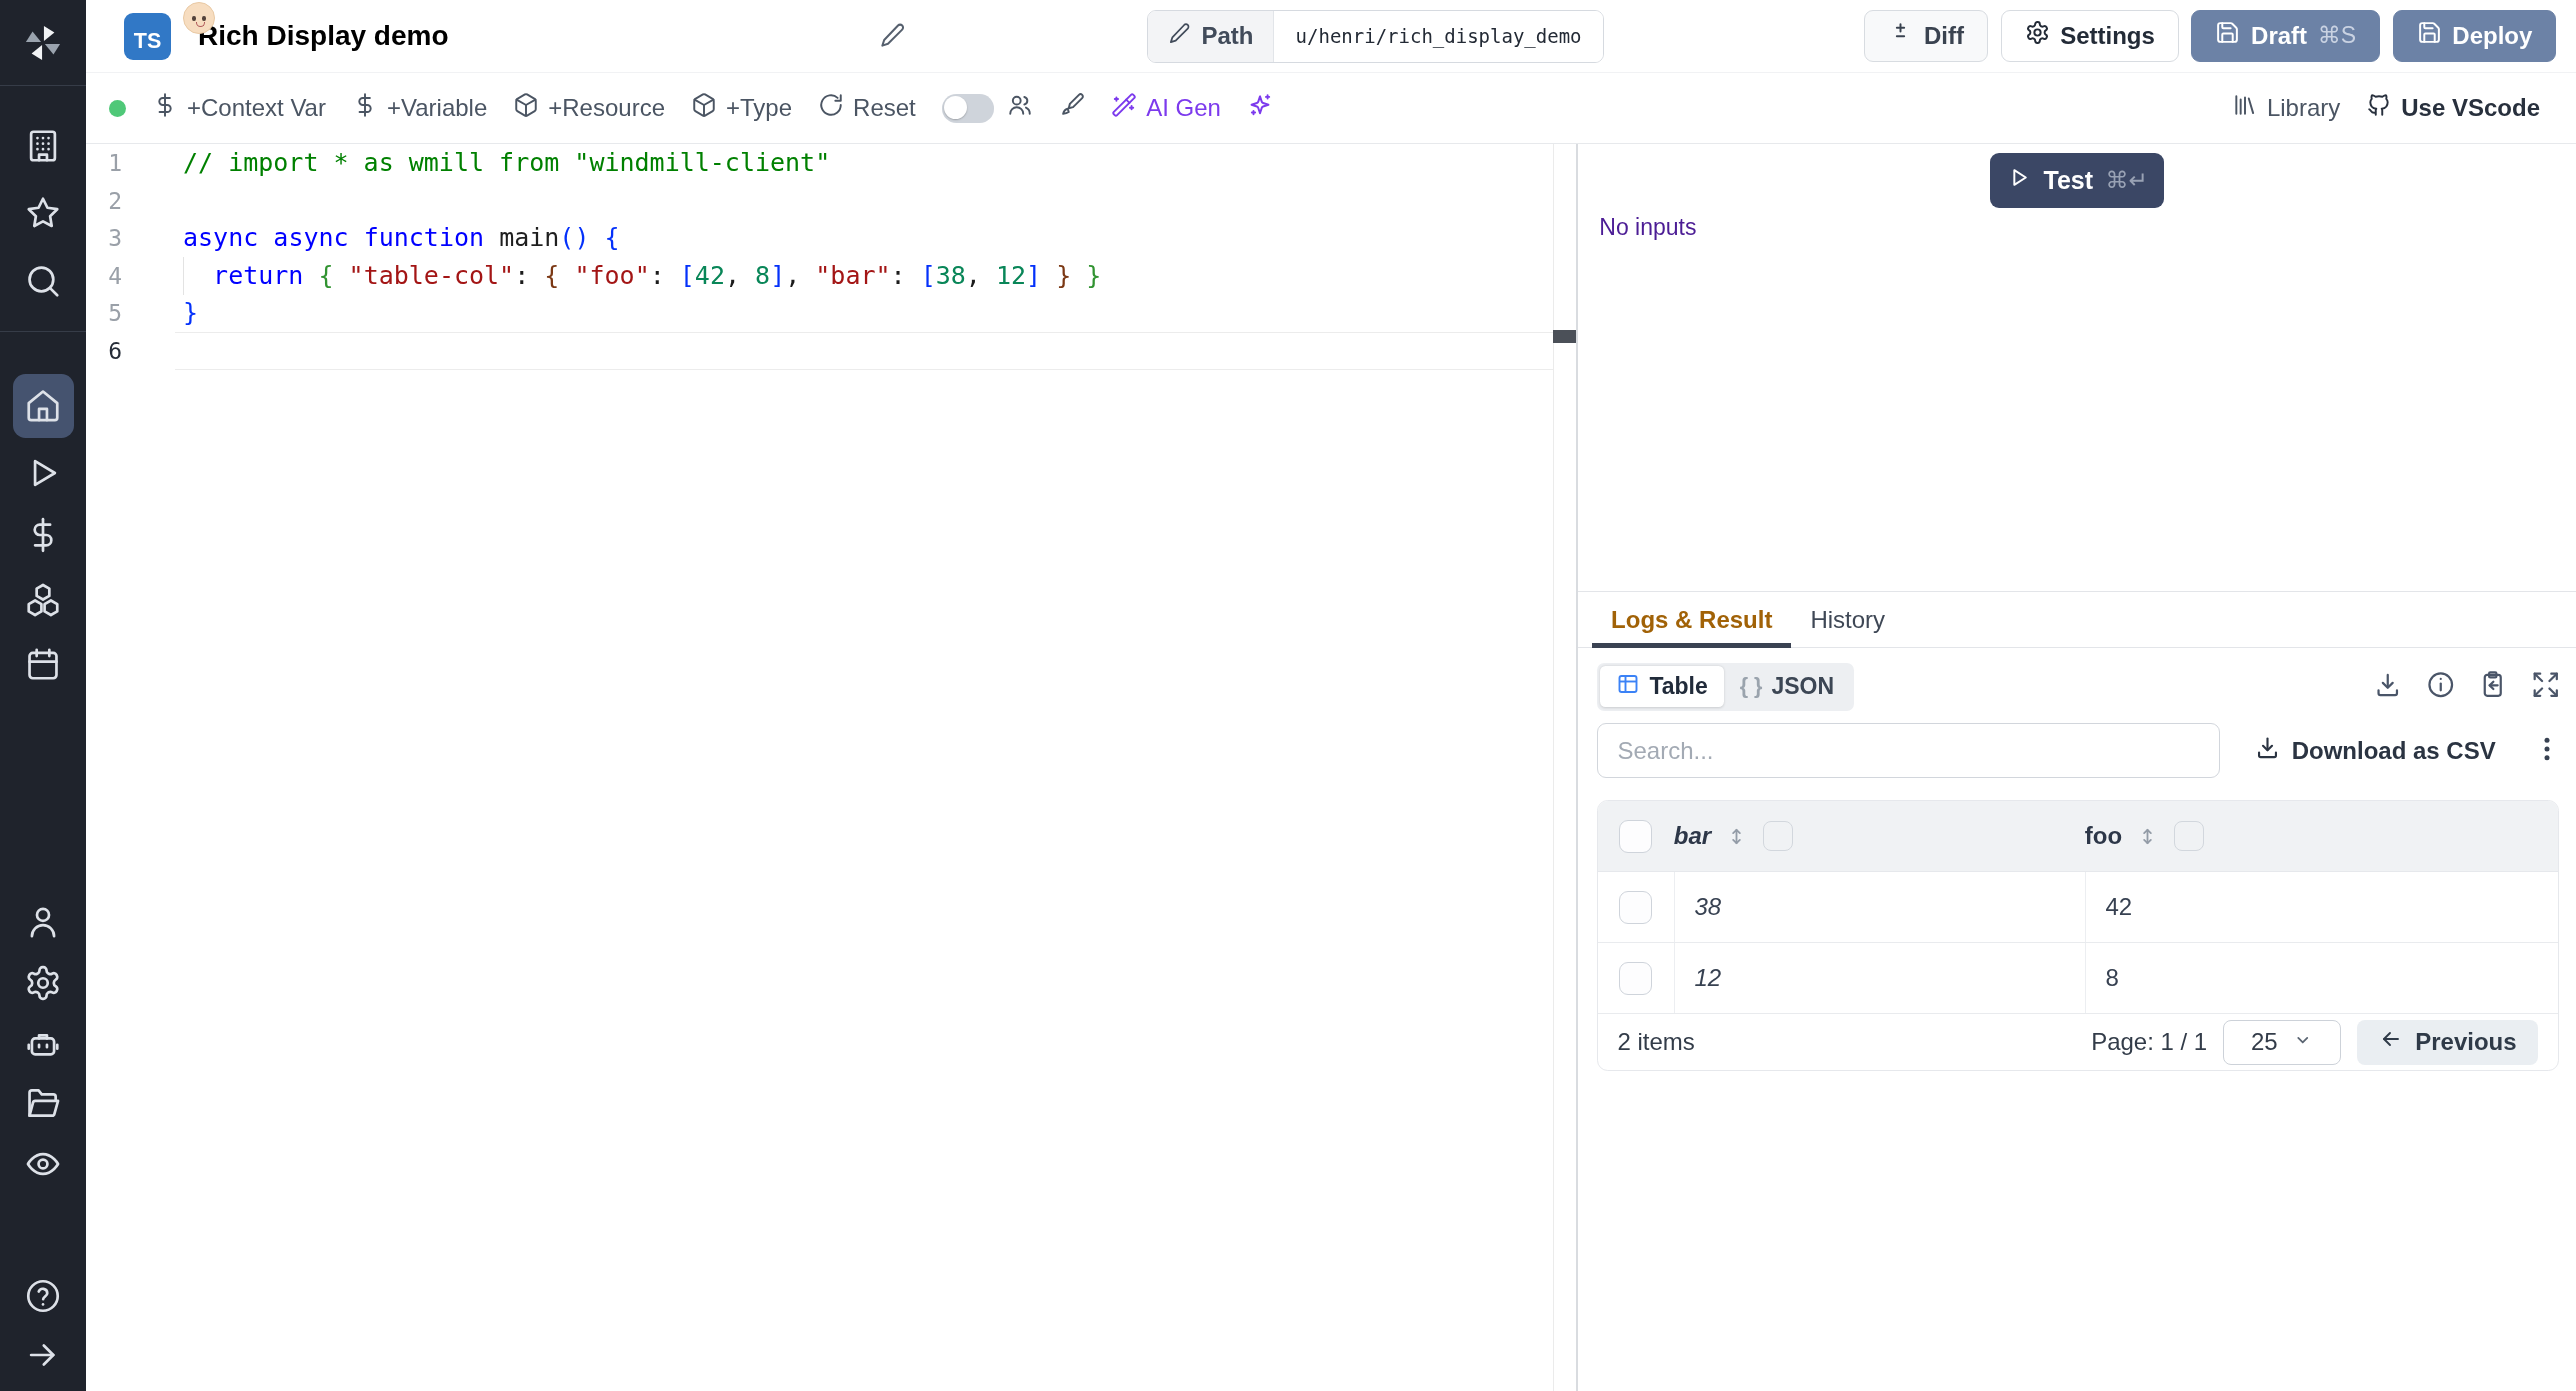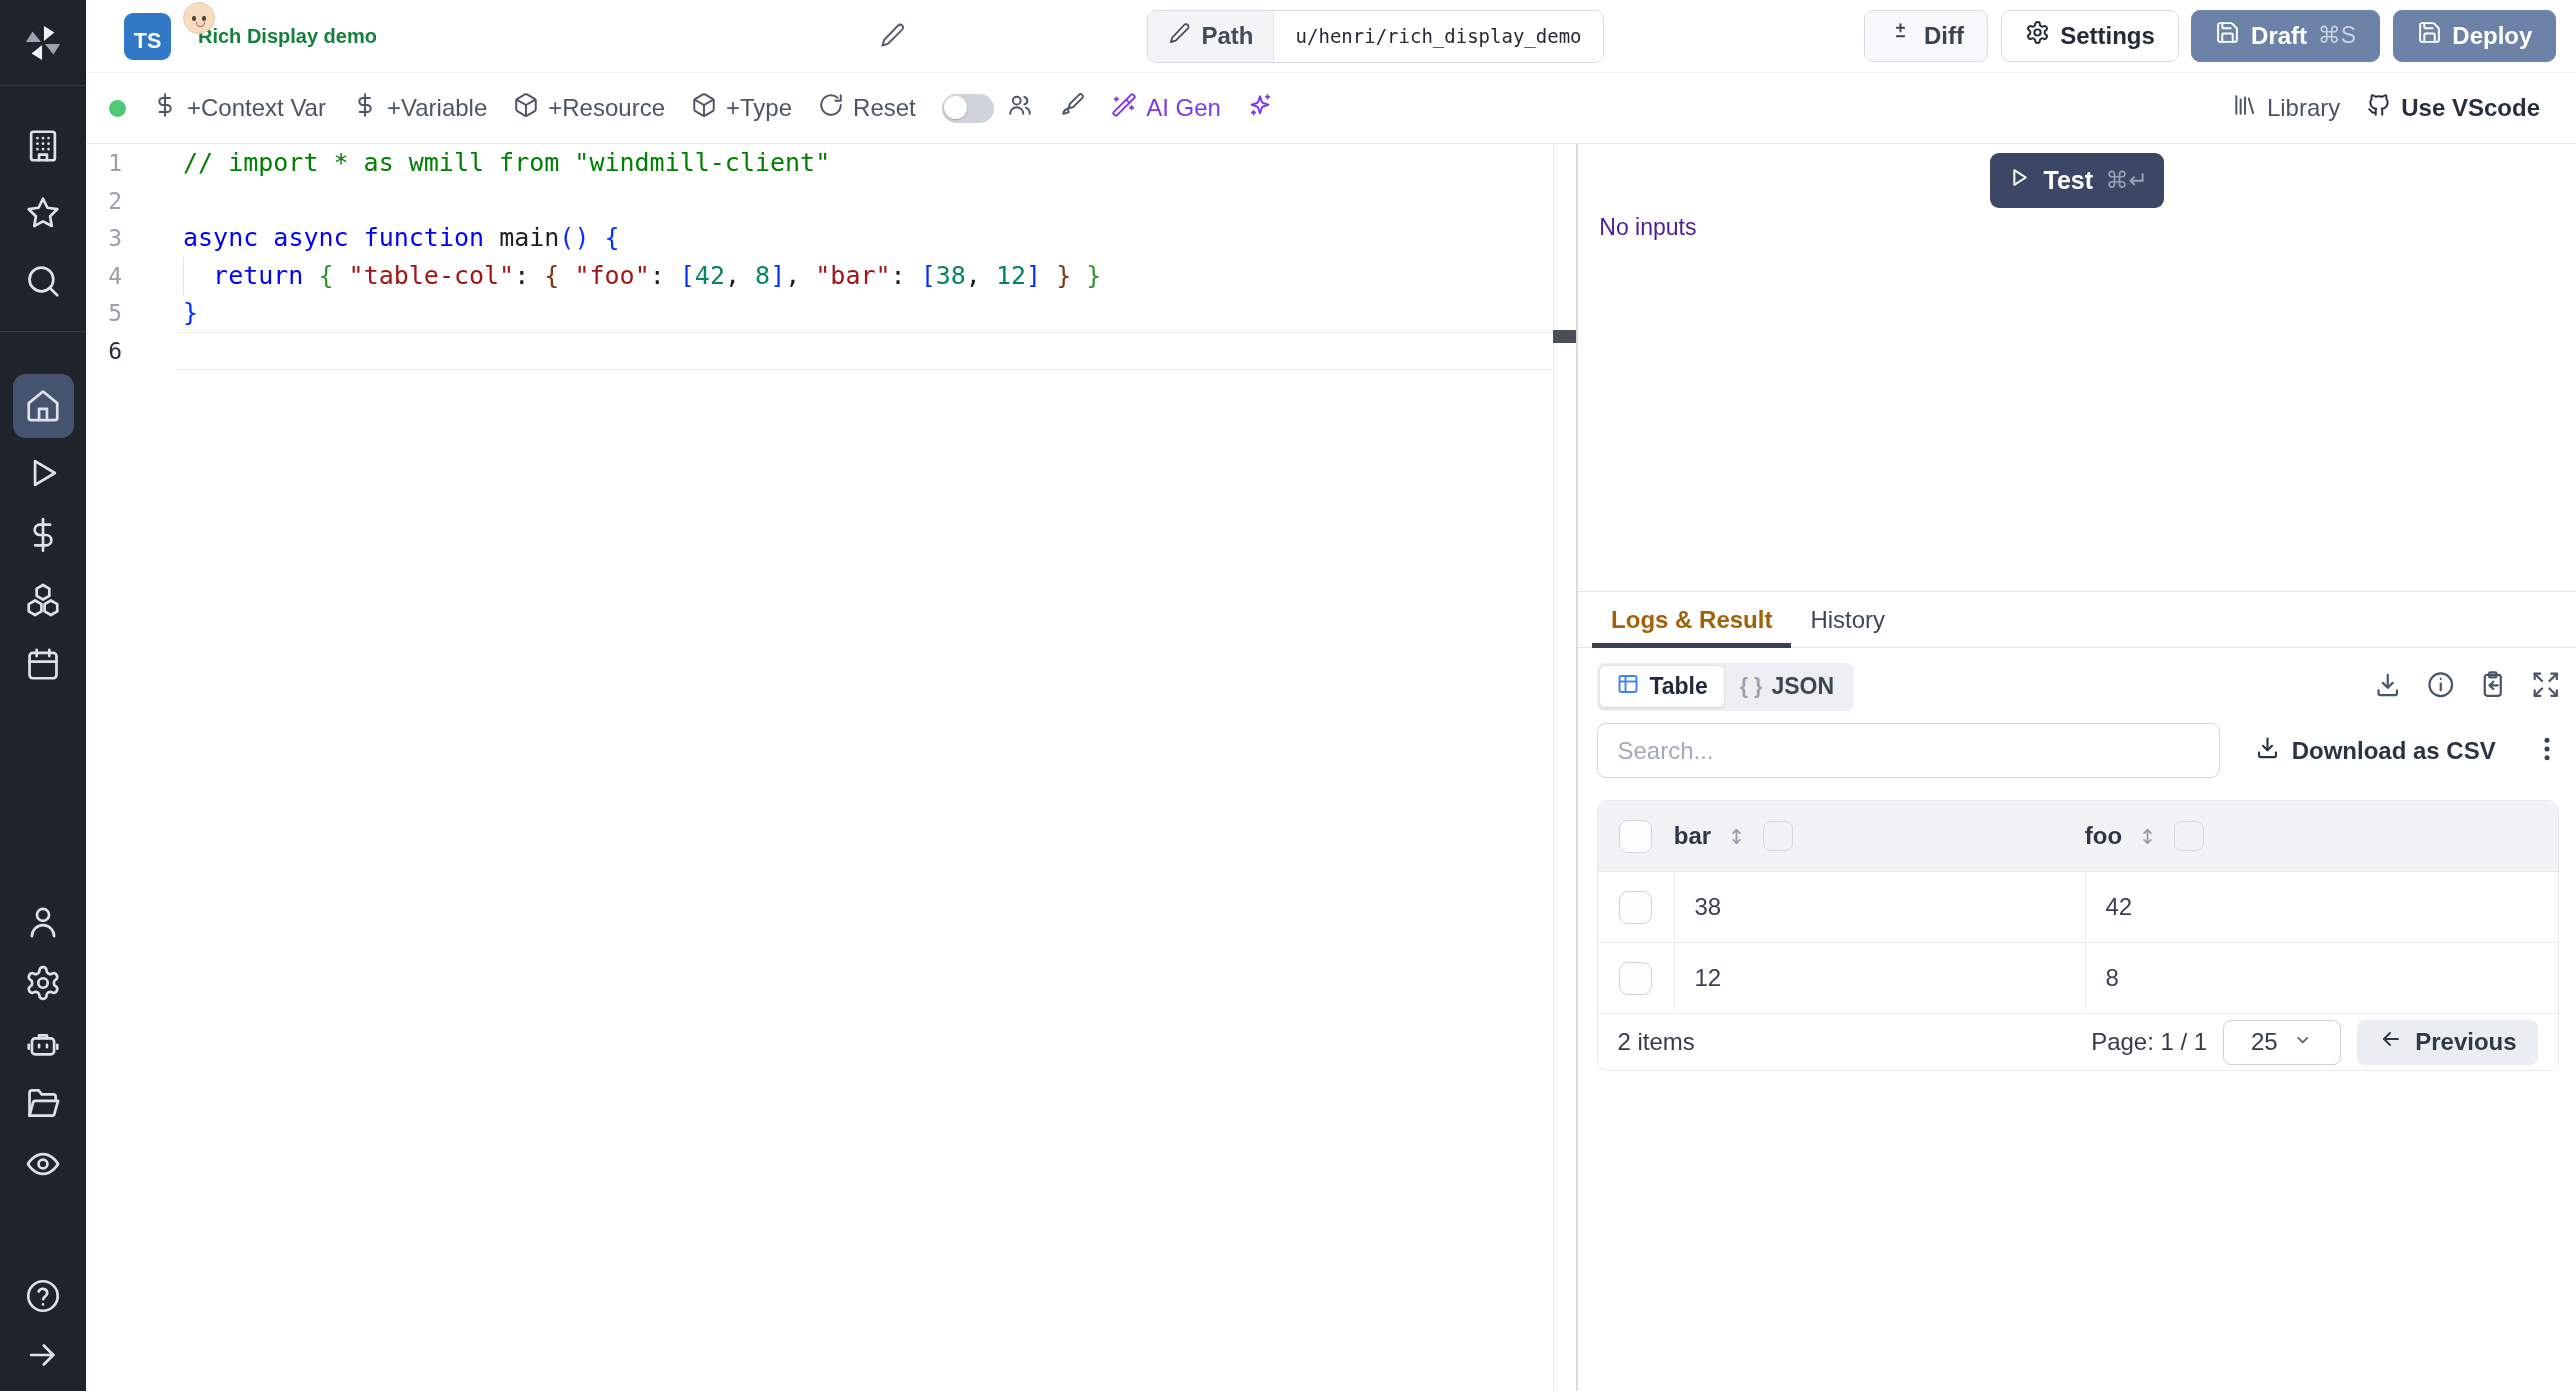--- a/index.html
+++ b/index.html
@@ -17,21 +17,21 @@
   
   .main { flex:1; display:flex; flex-direction:column; min-width:0; }
 
   
   .header { position:relative; height:73px; background:#fff; display:flex; align-items:center; padding-left:38px; border-bottom:0.9px solid #f1f2f4; flex:none; }
   .ts-badge { position:relative; width:47px; height:47px; background:#3178c6; border-radius:9px; color:#fff; font-weight:bold; font-size:21.5px; display:flex; align-items:flex-end; justify-content:center; padding-bottom:5.4px; flex:none; }
   .baby { position:absolute; left:97px; top:1.8px; width:32px; height:32px; background:#f7ddc0; border:0.9px solid #e9c9a4; border-radius:50%; z-index:2; }
   .baby:before, .baby:after { content:""; position:absolute; top:13.4px; width:3.6px; height:4.5px; background:#53423a; border-radius:50%; }
   .baby:before{ left:8px; } .baby:after{ right:8px; }
   .baby i { position:absolute; left:11.6px; top:19.7px; width:9px; height:4.5px; border:1.8px solid #b05a5a; border-top:none; border-radius:0 0 7.2px 7.2px; }
-  .title { margin-left:27px; font-size:20px; font-weight:bold; color:#15803d; }
+  .title { margin-left:27px; font-size:28px; font-weight:bold; color:#000000; }
   .edit-pencil { position:absolute; left:793px; top:21.5px; width:30px; height:30px; color:#56606e; cursor:pointer; }
   .edit-pencil svg { width:27px; height:27px; stroke:currentColor; stroke-width:1.8; fill:none; stroke-linecap:round; stroke-linejoin:round; }
   .path-group { position:absolute; left:1061px; top:9.8px; height:53px; display:flex; align-items:stretch; border:0.9px solid #d6dae0; border-radius:9px; overflow:hidden; cursor:pointer; }
   .path-left { display:flex; align-items:center; gap:10.7px; background:#f3f4f6; padding:0 19.7px; border-right:0.9px solid #e2e5e9; color:#414b5a; font-weight:600; font-size:24px; }
   .path-left svg { width:23px; height:23px; stroke:#414b5a; stroke-width:1.8; fill:none; stroke-linecap:round; stroke-linejoin:round; }
   .path-value { display:flex; align-items:center; background:#fff; padding:0 21.5px; font-family:"DejaVu Sans Mono", monospace; font-size:19px; color:#232a35; }
   .hdr-buttons { position:absolute; right:19.7px; top:9.8px; display:flex; gap:12.5px; }
   .btn { height:52px; border-radius:9px; display:flex; align-items:center; justify-content:center; gap:10.7px; font-size:24px; font-weight:600; cursor:pointer; padding:0 23px; }
   .btn svg { width:25px; height:25px; stroke-width:1.9; fill:none; stroke-linecap:round; stroke-linejoin:round; }
   .btn-ghost { background:#f8f9fa; border:0.9px solid #d8dce1; color:#3a4350; }
@@ -99,21 +99,21 @@
   .search-row { position:absolute; left:19px; right:14.3px; top:131px; height:55px; display:flex; align-items:center; }
   .search-input { width:623px; height:55px; border:1.3px solid #d2d6dc; border-radius:9px; padding:0 19.7px; font-size:24px; color:#1f2937; outline:none; font-family:"Liberation Sans", sans-serif; }
   .search-input::placeholder { color:#a3aab4; }
   .csv-btn { margin-left:auto; display:flex; align-items:center; gap:10.7px; font-size:24px; font-weight:600; color:#2b3442; cursor:pointer; }
   .csv-btn svg { width:27px; height:27px; stroke:#2b3442; stroke-width:1.9; fill:none; stroke-linecap:round; stroke-linejoin:round; }
   .kebab { margin-left:36px; width:30px; height:36px; display:flex; align-items:center; justify-content:center; cursor:pointer; }
 
   .table-card { position:absolute; left:19px; top:208px; width:962px; border:0.9px solid #e6e8ec; border-radius:10.7px; overflow:hidden; background:#fff; }
   .thead { display:flex; align-items:center; height:71px; background:#f0f2f4; border-bottom:0.9px solid #e6e8ec; }
   .col-check { width:76px; flex:none; display:flex; align-items:center; justify-content:center; }
-  .col-bar { width:411px; flex:none; display:flex; align-items:center; padding-left:0; }
+  .col-bar { width:411px; flex:none; display:flex; align-items:center; padding-left:0;font-style:italic; }
   .col-foo { flex:1; display:flex; align-items:center; }
   .checkbox { width:33px; height:33px; border:1.3px solid #cfd4db; border-radius:9px; background:#fdfdfe; cursor:pointer; flex:none; }
   .th-label { font-size:24px; font-weight:bold; color:#2d3748; }
   .sort-icon { margin-left:14.3px; width:23px; height:23px; cursor:pointer; }
   .sort-icon svg { width:23px; height:23px; stroke:#939ca7; stroke-width:1.9; fill:none; stroke-linecap:round; stroke-linejoin:round; }
   .mini-box { margin-left:14.3px; width:30px; height:30px; border:1.3px solid #d2d7dd; border-radius:8px; cursor:pointer; }
   .trow { display:flex; align-items:stretch; height:71px; border-bottom:0.9px solid #e9ebee; }
   .trow .cell { display:flex; align-items:center; font-size:24px; color:#374151; }
   .trow .col-bar, .trow .col-foo { border-left:0.9px solid #eceef1; padding-left:19.7px; }
   .tfoot { display:flex; align-items:center; height:56px; padding:0 19.7px; }

